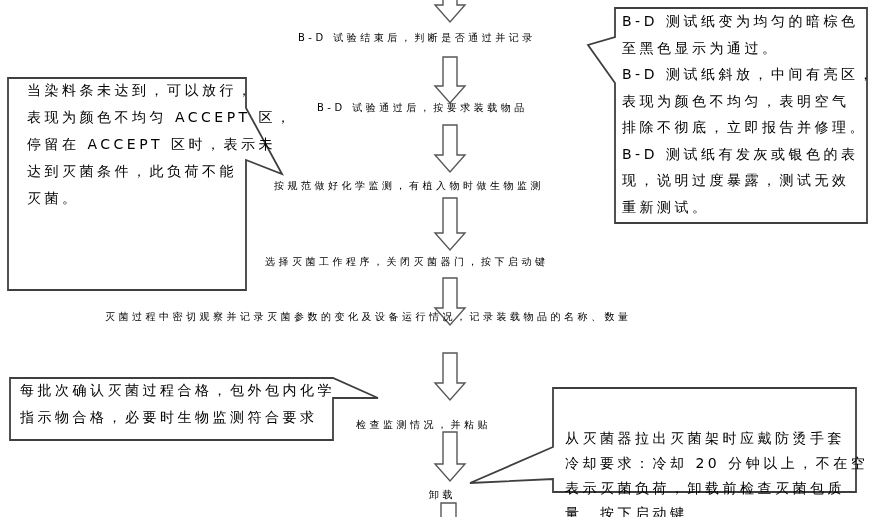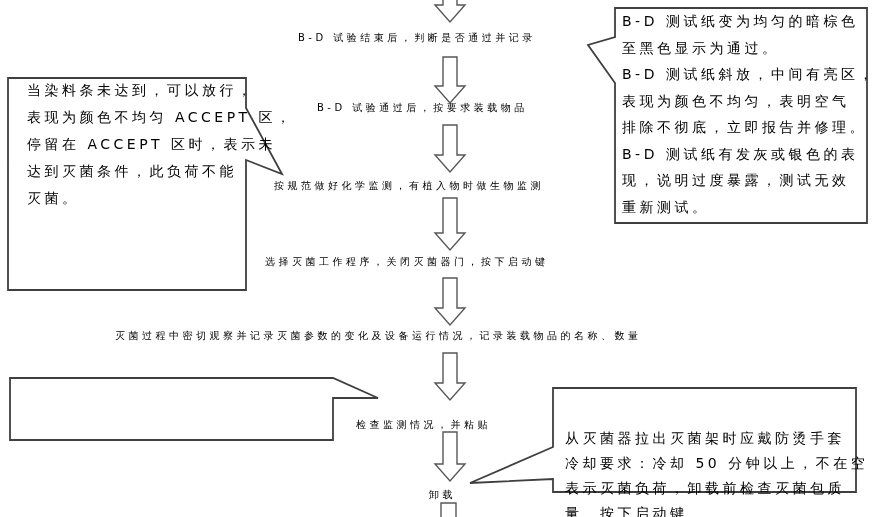--- a/index.html
+++ b/index.html
@@ -50,21 +50,21 @@
     <path class="box" d="M8,78 L246,78 L246,108 L282,174 L246,160 L246,290 L8,290 Z"></path>
     <path class="box" d="M615,8 L867,8 L867,223 L615,223 L615,83 L588,45 L615,37 Z"></path>
     <path class="box" d="M10,378 L333,378 L378,398 L333,398 L333,440 L10,440 Z"></path>
     <path class="box" d="M553,388 L856,388 L856,492 L553,492 L553,479 L470,483 L553,447 Z"></path>
   </svg>
 
   <div class="step" style="left:298px;top:29px;">B-D 试验结束后，判断是否通过并记录</div>
   <div class="step" style="left:317px;top:99px;">B-D 试验通过后，按要求装载物品</div>
   <div class="step" style="left:266px;top:177px;margin-left:8px;">按规范做好化学监测，有植入物时做生物监测</div>
   <div class="step" style="left:265px;top:253px;">选择灭菌工作程序，关闭灭菌器门，按下启动键</div>
-  <div class="step" style="left:105px;top:327px;margin-left:10px;">灭菌过程中密切观察并记录灭菌参数的变化及设备运行情况，记录装载物品的名称、数量</div>
+  <div class="step" style="left:105px;top:308px;">灭菌过程中密切观察并记录灭菌参数的变化及设备运行情况，记录装载物品的名称、数量</div>
   <div class="step" style="left:356px;top:416px;">检查监测情况，并粘贴</div>
   <div class="step" style="left:429px;top:486px;">卸载</div>
 
   <div class="callout co-left" style="left:27px;top:77px;">
     <div class="line">当染料条未达到，可以放行，</div>
     <div class="line">表现为颜色不均匀 ACCEPT 区，</div>
     <div class="line">停留在 ACCEPT 区时，表示未</div>
     <div class="line">达到灭菌条件，此负荷不能</div>
     <div class="line">灭菌。</div>
   </div>
@@ -74,22 +74,24 @@
     <div class="line">至黑色显示为通过。</div>
     <div class="line">B-D 测试纸斜放，中间有亮区，</div>
     <div class="line">表现为颜色不均匀，表明空气</div>
     <div class="line">排除不彻底，立即报告并修理。</div>
     <div class="line">B-D 测试纸有发灰或银色的表</div>
     <div class="line">现，说明过度暴露，测试无效</div>
     <div class="line">重新测试。</div>
   </div>
 
   <div class="callout co-bl" style="left:20px;top:377px;">
+    <div class="line">每批次确认灭菌过程合格，包外包内化学</div>
+    <div class="line">指示物合格，必要时生物监测符合要求</div>
   </div>
 
   <div class="callout co-br" style="left:565px;top:390px;margin-top:36px;">
     <div class="line">从灭菌器拉出灭菌架时应戴防烫手套</div>
-    <div class="line">冷却要求：冷却 50 分钟以上，不在空</div>
+    <div class="line">冷却要求：冷却 20 分钟以上，不在空</div>
     <div class="line">表示灭菌负荷，卸载前检查灭菌包质</div>
     <div class="line">量、按下启动键</div>
   </div>
 
 </div>
 
 </body></html>

